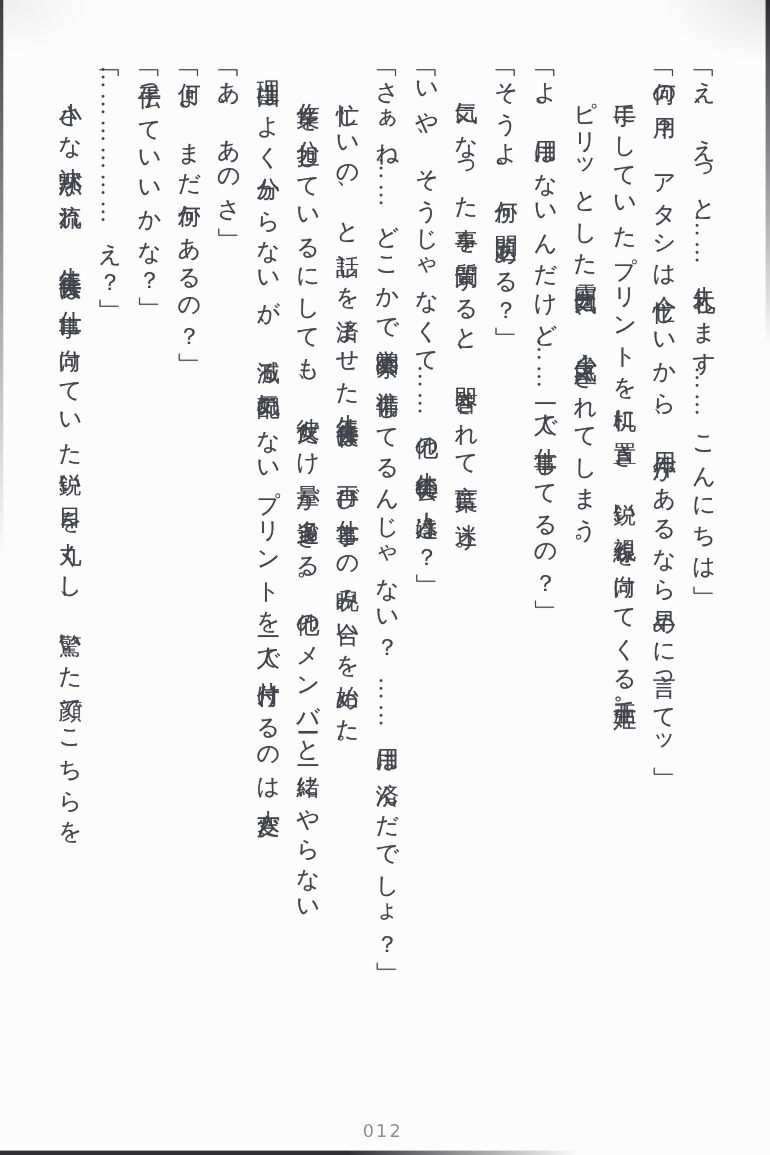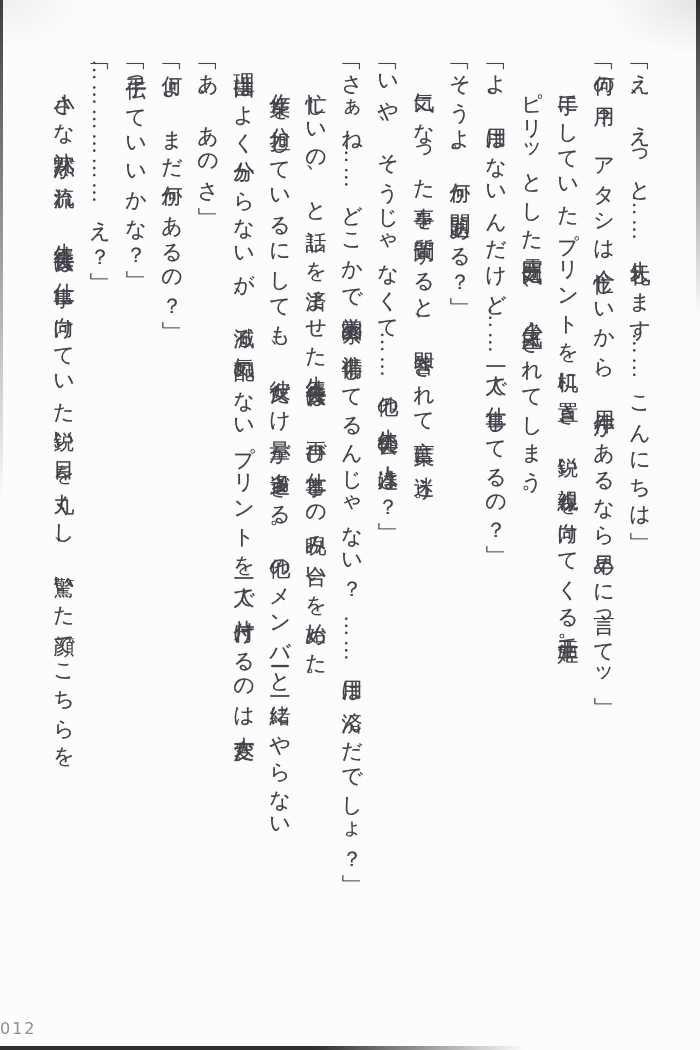--- a/index.html
+++ b/index.html
@@ -42,24 +42,24 @@
   }
   .line {
     margin: 0;
     white-space: pre;
   }
   .line.indent {
     text-indent: 1em;
   }
   .page-number {
     position: absolute;
-    left: 0;
+    left: 12px;
     bottom: 12px;
     width: 96%;
-    text-align: left;
+    text-align: center;
     font-family: "DejaVu Sans", sans-serif;
     font-size: 16px;
     letter-spacing: 2px;
     color: #8f8f8f;
   }
   
   .edge-left {
     position: absolute;
     left: 0; top: 0;
     width: 3px; height: 48%;

